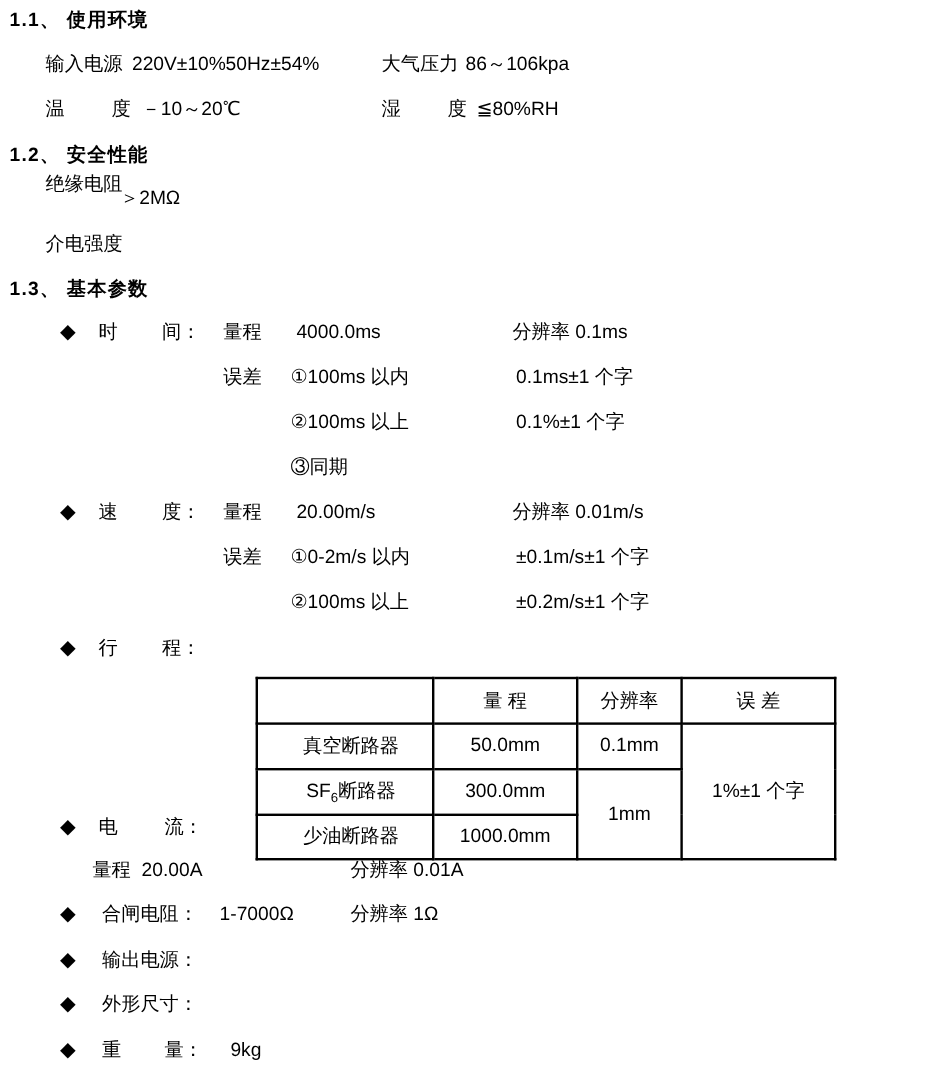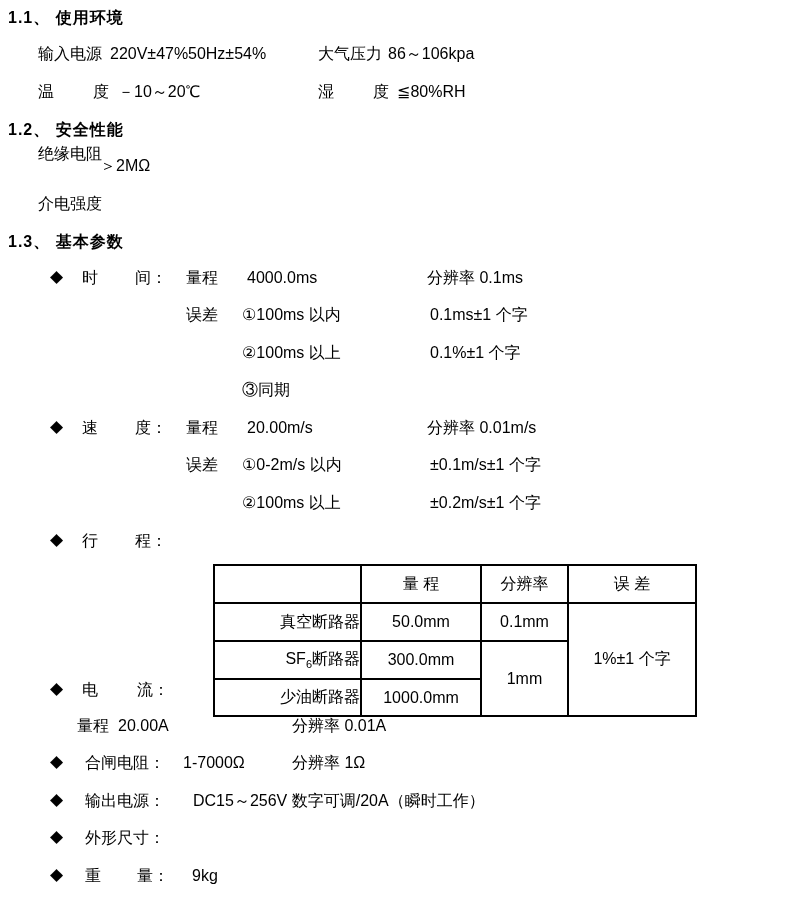--- a/index.html
+++ b/index.html
@@ -12,31 +12,31 @@
   .h { font-weight:bold; font-size:16px; letter-spacing:1px; }
   .bullet { font-size:17px; line-height:20px; }
   table.travel {
     position:absolute; left:213px; top:564px;
     border-collapse:collapse; table-layout:fixed;
   }
   table.travel td {
     border:2px solid #000000; text-align:center; vertical-align:middle;
     font-size:16px; padding:0; overflow:hidden;
   }
-  table.travel td.name-cell { text-align:right; padding-left:10px; }
+  table.travel td.name-cell { text-align:center; padding-left:10px; }
   sub { font-size:11px; }
 </style>
 </head>
 <body>
 
 <div class="page">
 
   <span class="t h" style="left:8px;top:8px">1.1、 使用环境</span>
   <span class="t" style="left:38px;top:44px">输入电源</span>
-  <span class="t" style="left:110px;top:44px">220V±47%</span>
+  <span class="t" style="left:110px;top:44px">220V±10%</span>
   <span class="t" style="left:188px;top:44px">50Hz±54%</span>
   <span class="t" style="left:318px;top:44px">大气压力</span>
   <span class="t" style="left:388px;top:44px">86～106kpa</span>
   <span class="t" style="left:38px;top:82px">温</span>
   <span class="t" style="left:93px;top:82px">度</span>
   <span class="t" style="left:118px;top:82px">－10～20℃</span>
   <span class="t" style="left:318px;top:82px">湿</span>
   <span class="t" style="left:373px;top:82px">度</span>
   <span class="t" style="left:397px;top:82px">≦80%RH</span>
 
@@ -115,21 +115,20 @@
   <span class="t" style="left:118px;top:716px">20.00A</span>
   <span class="t" style="left:292px;top:716px">分辨率 0.01A</span>
 
   <span class="t bullet" style="left:50px;top:752px">◆</span>
   <span class="t" style="left:85px;top:753px">合闸电阻：</span>
   <span class="t" style="left:183px;top:753px">1-7000Ω</span>
   <span class="t" style="left:292px;top:753px">分辨率 1Ω</span>
 
   <span class="t bullet" style="left:50px;top:790px">◆</span>
   <span class="t" style="left:85px;top:791px">输出电源：</span>
-  <span class="t" style="left:193px;top:791px">DC15～256V 数字可调/20A（瞬时工作）</span>
 
   <span class="t bullet" style="left:50px;top:827px">◆</span>
   <span class="t" style="left:85px;top:828px">外形尺寸：</span>
 
   <span class="t bullet" style="left:50px;top:865px">◆</span>
   <span class="t" style="left:85px;top:866px">重</span>
   <span class="t" style="left:137px;top:866px">量：</span>
   <span class="t" style="left:192px;top:866px">9kg</span>
 
 </div>

